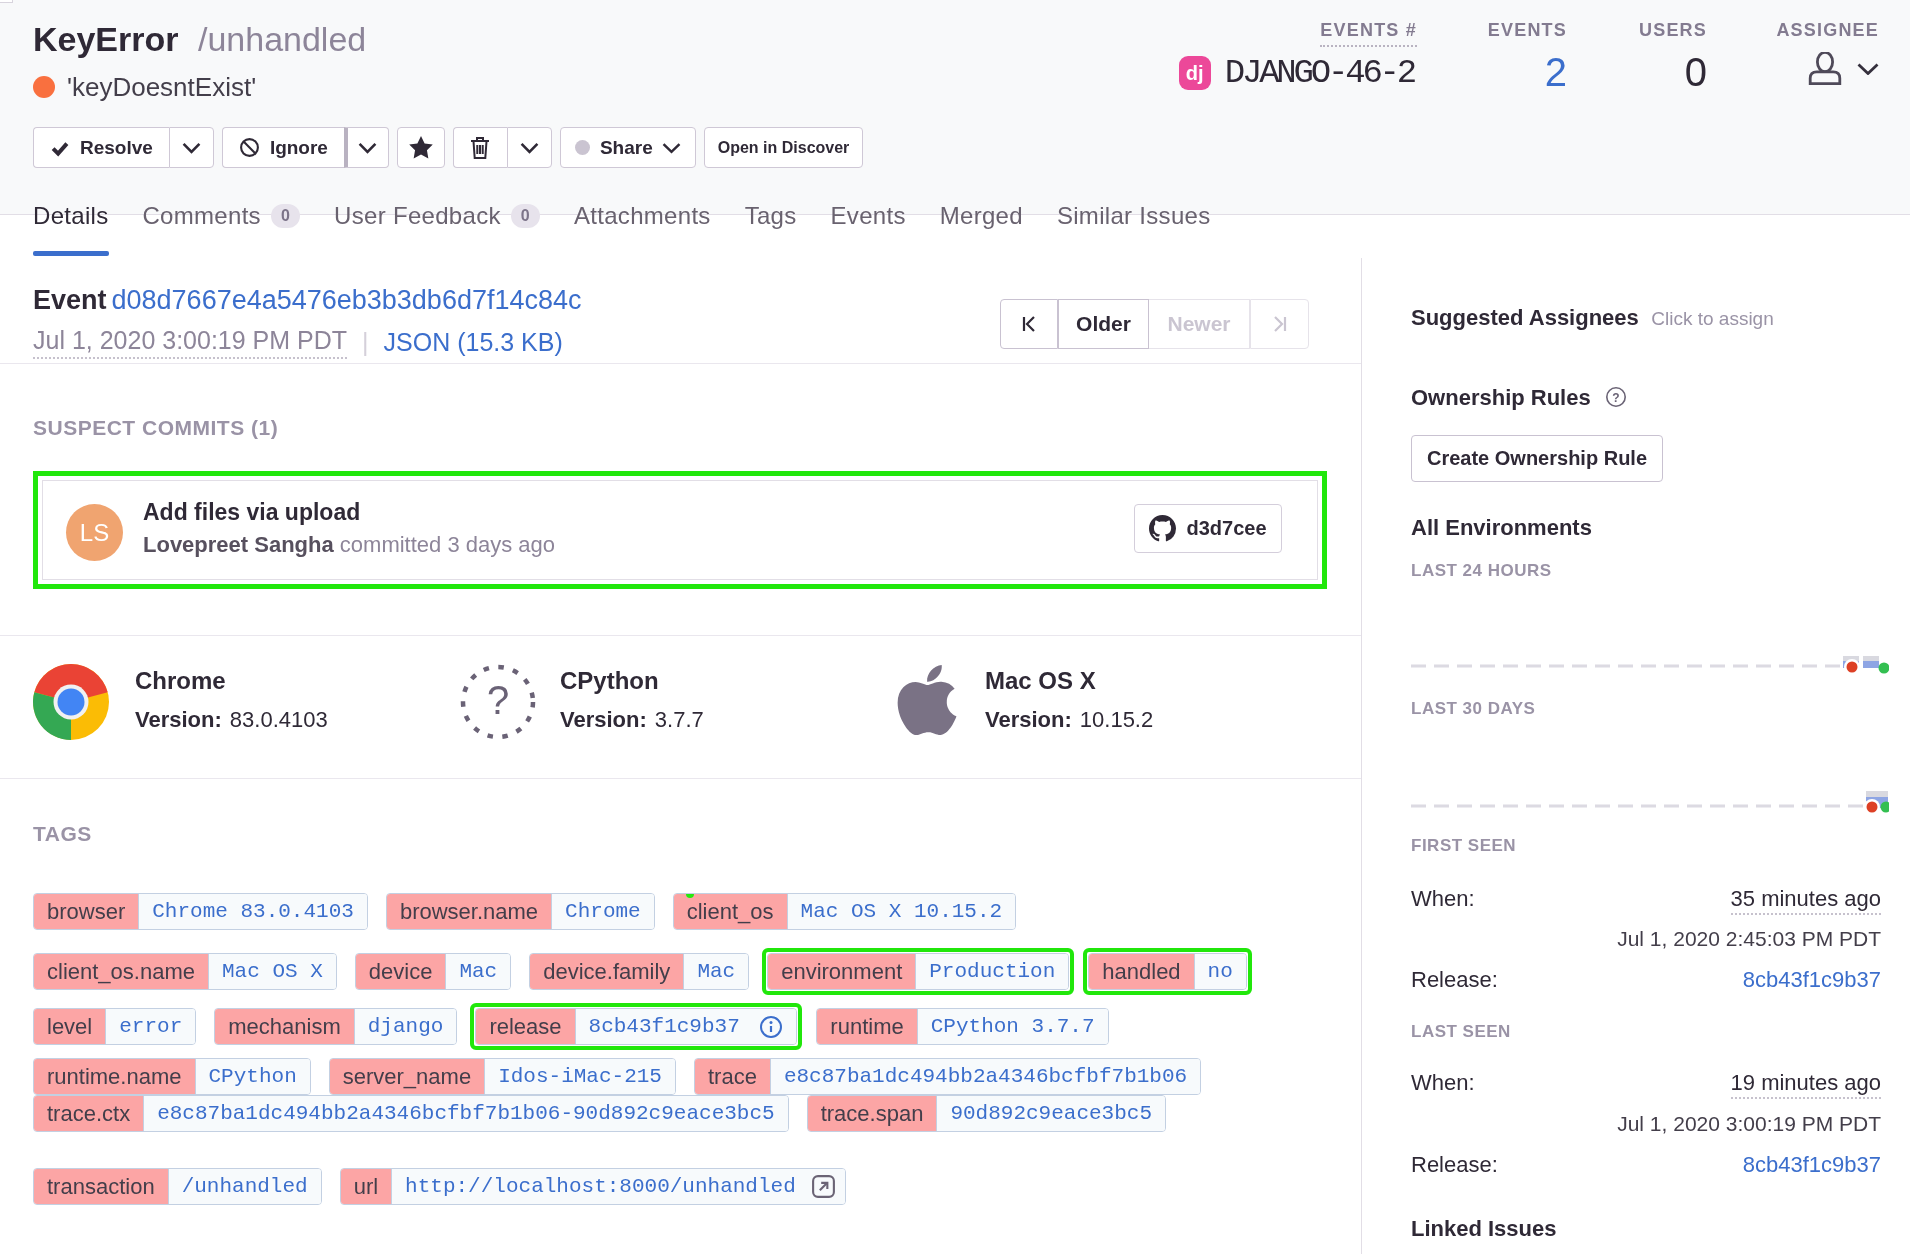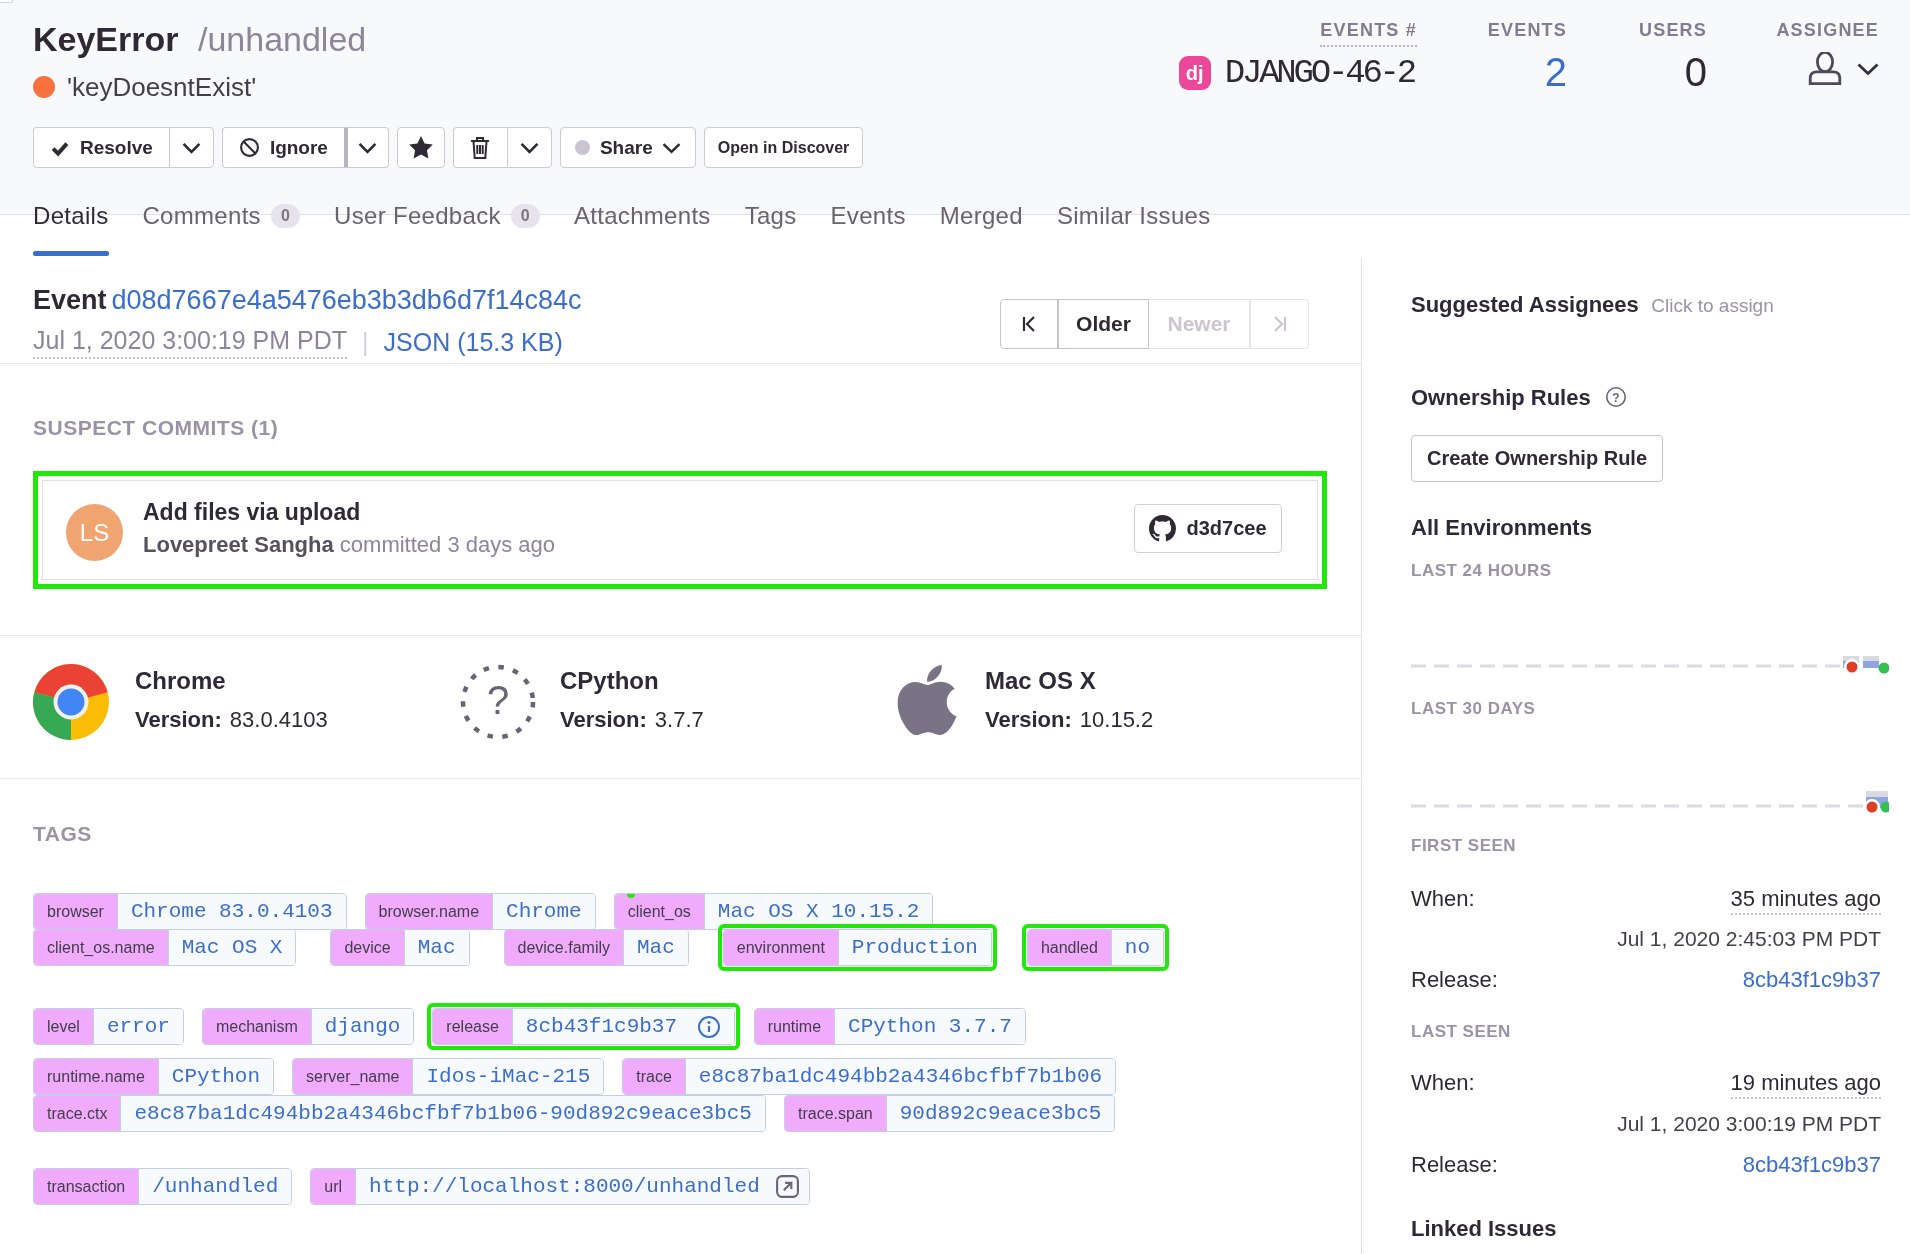--- a/index.html
+++ b/index.html
@@ -83,21 +83,21 @@
 .ctx { position:absolute; top:0; height:100%; }
 .ctx .icon { position:absolute; top:28px; left:0; }
 .ctx h3 { position:absolute; top:31px; font-size:24px; font-weight:bold; }
 .ctx .ver { position:absolute; top:71px; font-size:22px; color:#2f2936; }
 .ctx .ver b { margin-right:8px; }
 
 
 #tags-label { position:absolute; left:33px; top:564px; font-size:21px; font-weight:bold; color:#9a93a6; letter-spacing:0.5px; }
 .tagrow { position:absolute; left:33px; display:flex; align-items:center; font-size:0; }
 .pill { display:inline-flex; align-items:stretch; border:1px solid #c3d0e2; border-radius:4px; height:37px; background:#fff; margin-right:18px; overflow:hidden; }
-.pill .k { display:flex; align-items:center; padding:0 13px; font-size:16px; color:#433e4a; background:#f0abfc; }
+.pill .k { display:flex; align-items:center; padding:0 13px; font-size:22px; color:#433e4a; background:#fca5a5; }
 .pill .v { display:flex; align-items:center; padding:0 13px; font-size:21px; font-family:"Liberation Mono", monospace; color:#3b6ecc; background:#f7fafc; border-left:1px solid #c3d0e2; }
 .gwrap { border:4px solid #21e70b; border-radius:6px; padding:1px; display:inline-flex; margin-right:14px; margin-left:-5px; }
 .gwrap .pill { margin-right:0; }
 
 
 #sidebar { position:absolute; left:1363px; top:258px; width:547px; height:996px; background:#fff; }
 .sb { position:absolute; left:48px; }
 .sb-h { font-size:22px; font-weight:bold; color:#2f2936; }
 .sb-sub { font-size:17px; font-weight:bold; color:#9a93a6; letter-spacing:0.5px; }
 #ownbtn { position:absolute; left:48px; top:177px; width:252px; height:47px; border:1px solid #c9c2d1; border-radius:4px; background:#fff; font-size:20px; font-weight:bold; display:flex; align-items:center; justify-content:center; }
@@ -274,21 +274,21 @@
     <span class="pill">
         <span class="k">browser.name</span>
         <span class="v">Chrome</span>
       </span>
     <span class="pill" style="position:relative;">
         <span class="k">client_os</span>
         <span class="v">Mac OS X 10.15.2</span>
         <span style="position:absolute;left:12px;top:-4px;width:8px;height:8px;border-radius:50%;background:#27e80e;"></span>
       </span>
   </div>
-  <div class="tagrow" style="top:666px;gap:16px;">
+  <div class="tagrow" style="top:690px;">
     <span class="pill">
         <span class="k">client_os.name</span>
         <span class="v">Mac OS X</span>
       </span>
     <span class="pill">
         <span class="k">device</span>
         <span class="v">Mac</span>
       </span>
     <span class="pill">
         <span class="k">device.family</span>
@@ -365,21 +365,21 @@
         <span class="v" style="padding-right:9px;font-family:Liberation Mono, monospace;">http://localhost:8000/unhandled&nbsp;<svg width="25" height="25" viewBox="0 0 26 26" style="margin-left:3px;">
             <rect x="2.2" y="2.2" width="21.6" height="21.6" rx="5" stroke="#6a6375" stroke-width="2.2" fill="none"></rect>
             <path d="M9.2 16.8L16.4 9.6" stroke="#6a6375" stroke-width="2.2"></path>
             <path d="M10.6 9.2h6.4v6.4" stroke="#6a6375" stroke-width="2.2" fill="none"></path>
           </svg></span>
       </span>
   </div>
 </div>
 
 <div id="sidebar">
-  <div class="sb" style="top:34px;"><span class="sb-h">Suggested Assignees</span> <span style="font-size:19px;color:#9a93a6;margin-left:8px;">Click to assign</span></div>
+  <div class="sb" style="top:47px;"><span class="sb-h">Suggested Assignees</span> <span style="font-size:19px;color:#9a93a6;margin-left:8px;">Click to assign</span></div>
   <div class="sb" style="top:127px;"><span class="sb-h">Ownership Rules</span> <svg width="22" height="22" viewBox="0 0 22 22" style="vertical-align:-3px;margin-left:10px;">
         <circle cx="11" cy="11" r="9.2" stroke="#6a6375" stroke-width="1.6" fill="none"></circle>
         <text x="11" y="15.5" text-anchor="middle" font-size="12" font-weight="bold" fill="#6a6375" font-family="Liberation Sans">?</text>
       </svg></div>
   <div id="ownbtn">Create Ownership Rule</div>
   <div class="sb sb-h" style="top:257px;">All Environments</div>
   <div class="sb sb-sub" style="top:303px;">LAST 24 HOURS</div>
 
   <svg class="abs" style="left:48px; top:390px;" width="478" height="30" viewBox="0 0 478 30">
     <line x1="0" y1="18" x2="432" y2="18" stroke="#dcdae2" stroke-width="3" stroke-dasharray="15 8"></line>

